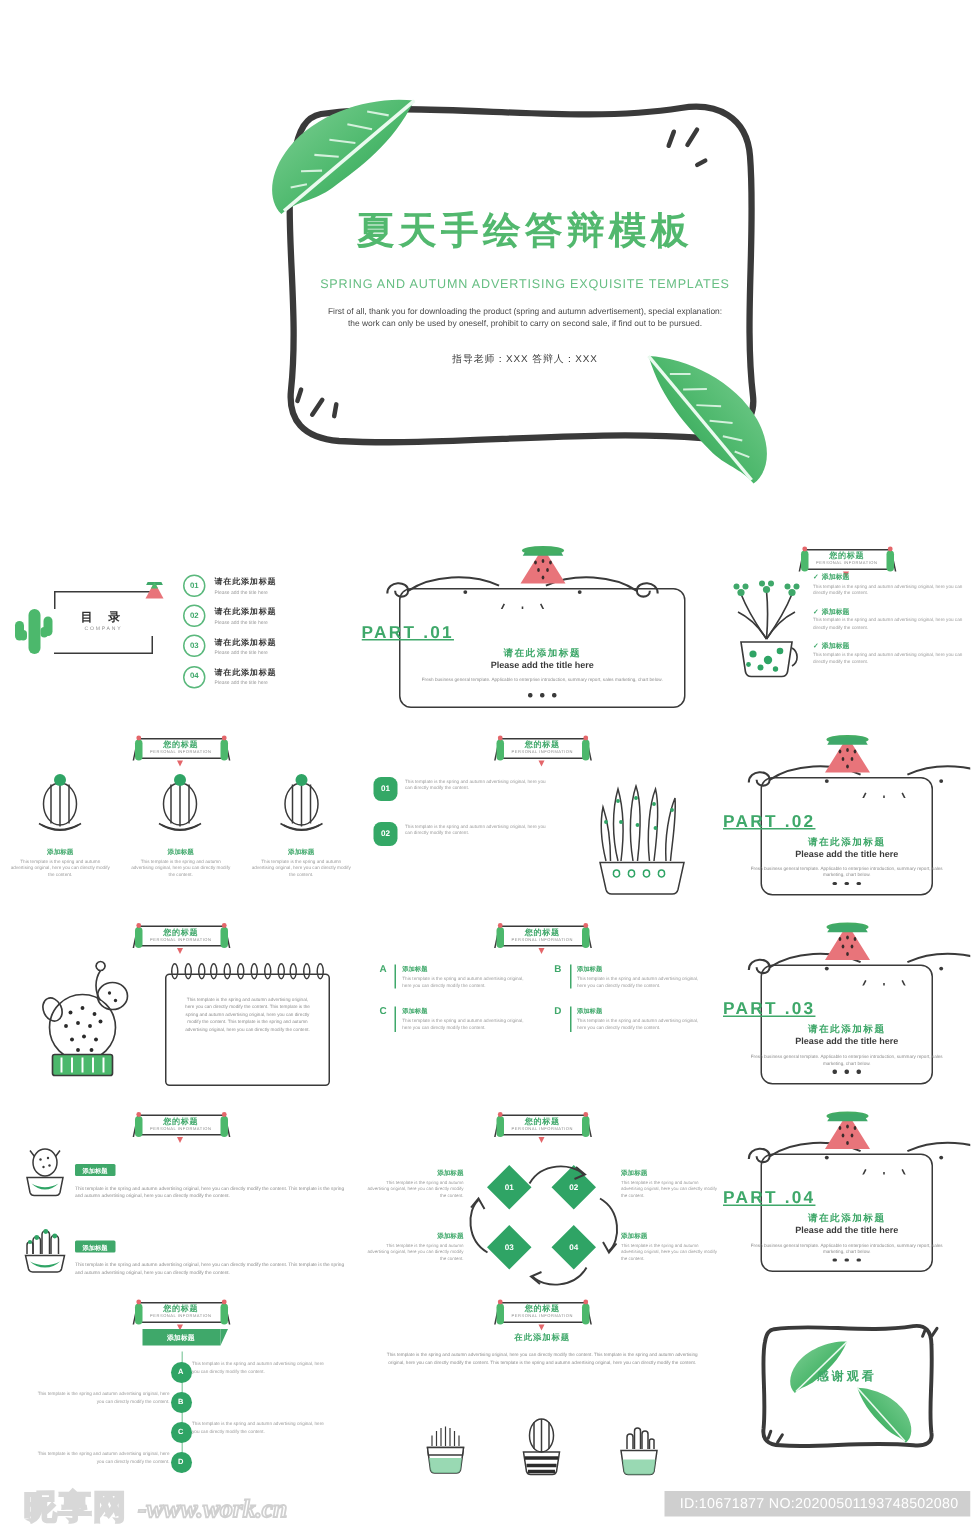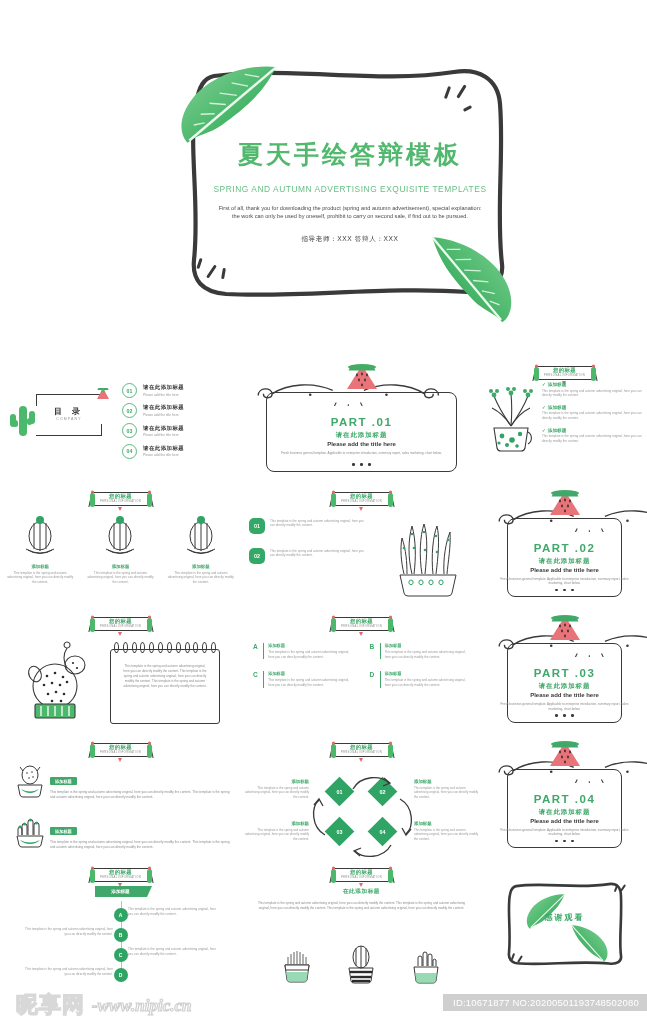--- a/index.html
+++ b/index.html
@@ -138,22 +138,22 @@
 
   
   .part { position:absolute; left:0; top:0; right:0; bottom:0; }
   .part-frame {
     position:absolute; left:25px; top:34px; right:25px; bottom:12px;
     border:1.4px solid #3a3a3a; border-radius:8px;
   }
   .part-swirl { position:absolute; left:12px; top:22px; right:12px; height:26px; }
   .part-melon { position:absolute; left:50%; top:4px; margin-left:-17px; }
   .part-label {
-    position:absolute; left:0; right:0; top:58px; text-align:center;
-    font-size:11.5px; font-weight:bold; color:#3fa86a; letter-spacing:1.5px;
+    position:absolute; left:0; right:0; top:58px; 
+    font-size:11.5px; font-weight:bold; color:#3fa86a; letter-spacing:1.5px;text-decoration:underline;
   }
   .part-cn {
     position:absolute; left:0; right:0; top:73px; text-align:center;
     font-size:6.4px; color:#3fa86a; font-weight:bold; letter-spacing:1px;
   }
   .part-en {
     position:absolute; left:0; right:0; top:83px; text-align:center;
     font-size:6px; color:#3a3a3a; font-weight:bold;
   }
   .part-desc {
@@ -1168,15 +1168,15 @@
         </div>
         <div class="ty-text">感谢观看</div>
       </div>
     </div>
   </div>
 
 </div>
 
 <div class="footer">
   <div class="wm-logo">昵享网</div>
-  <div class="wm-url">-www.nipic.cn</div>
+  <div class="wm-url">-www.work.cn</div>
   <div class="wm-id">ID:10671877 NO:20200501193748502080</div>
 </div>
 
 </body></html>

